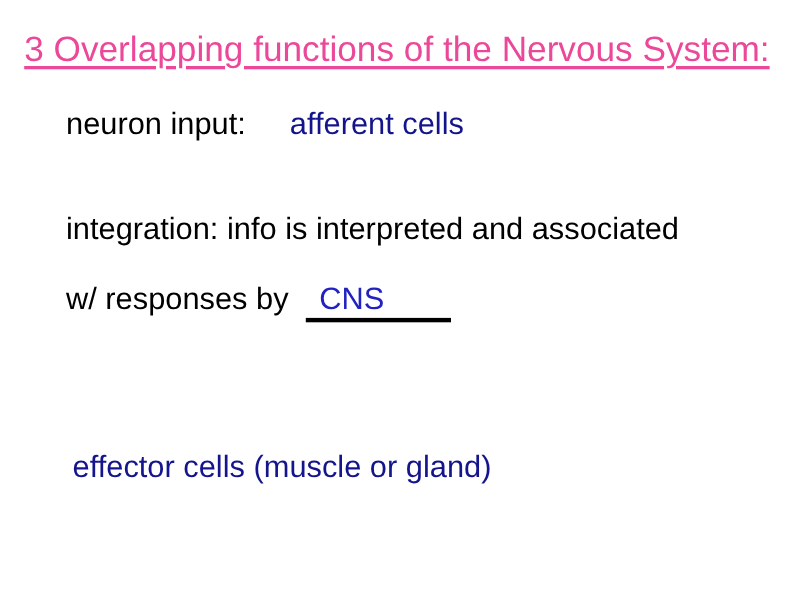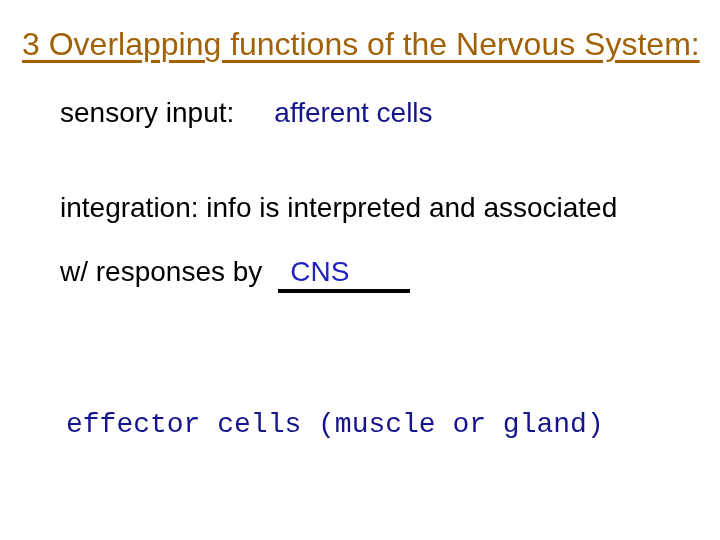--- a/index.html
+++ b/index.html
@@ -15,38 +15,38 @@
     overflow: hidden;
     font-family: "Liberation Sans", sans-serif;
   }
   .title {
     position: absolute;
     left: 22px;
     top: 26px;
     margin: 0;
     font-size: 32px;
     font-weight: 400;
-    color: #a16207;
+    color: #ec4899;
     white-space: nowrap;
     text-decoration: underline;
     text-decoration-thickness: 3px;
     text-underline-offset: 5px;
   }
   .line {
     position: absolute;
     font-size: 28px;
     line-height: 34px;
     color: #000000;
     white-space: nowrap;
   }
   .l-sensory { left: 60px; top: 96px; }
   .l-int1    { left: 60px; top: 191px; }
   .l-int2    { left: 60px; top: 255px; }
   .l-motor1  { left: 64px; top: 348px; }
-  .l-motor2  { left: 66px; top: 408px; font-family: Liberation Mono, monospace; }
+  .l-motor2  { left: 66px; top: 408px; }
   .navy { color: #14148c; }
   .gap  { margin-left: 40px; }
   .blank {
     display: inline-block;
     width: 132px;
     margin-left: 16px;
     border-bottom: 4px solid #000000;
   }
   .blank-answer {
     color: #2222c2;
@@ -54,21 +54,21 @@
   }
 </style>
 </head>
 <body>
 
 <div class="slide">
 
   <h1 class="title">3 Overlapping functions of the Nervous System:</h1>
 
   <div class="line l-sensory">
-    <span>sensory input:</span><span class="navy gap">afferent cells</span>
+    <span>neuron input:</span><span class="navy gap">afferent cells</span>
   </div>
 
   <div class="line l-int2">
     <span>w/ responses by</span><span class="blank"><span class="blank-answer">CNS</span></span>
   </div>
 
   <div class="line l-int1">
     <span>integration: info is interpreted and associated</span>
   </div>
 

